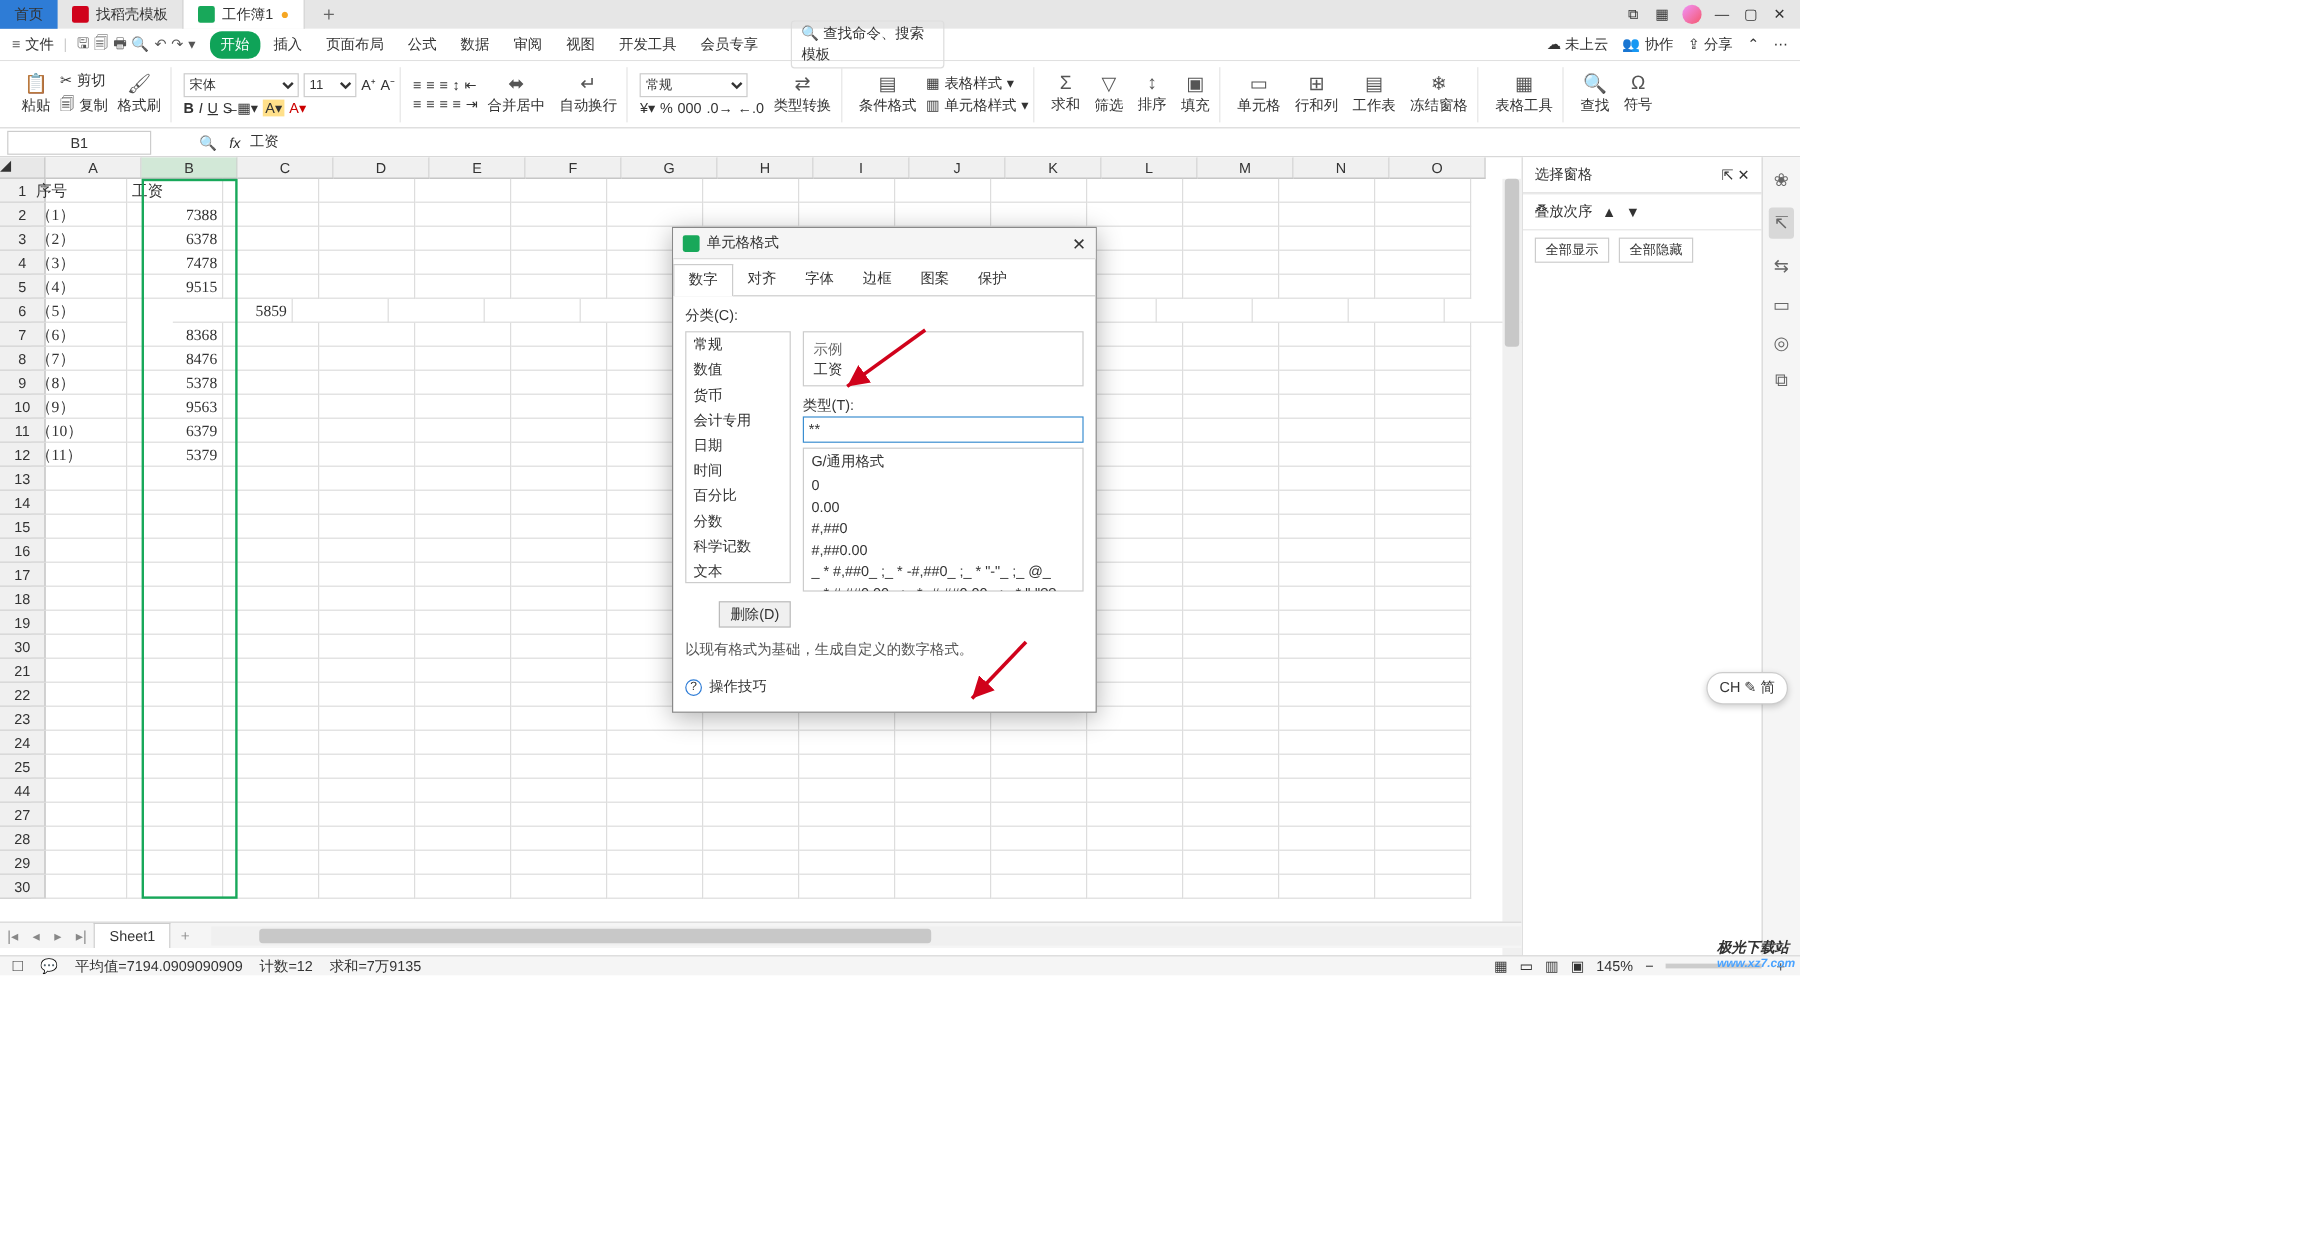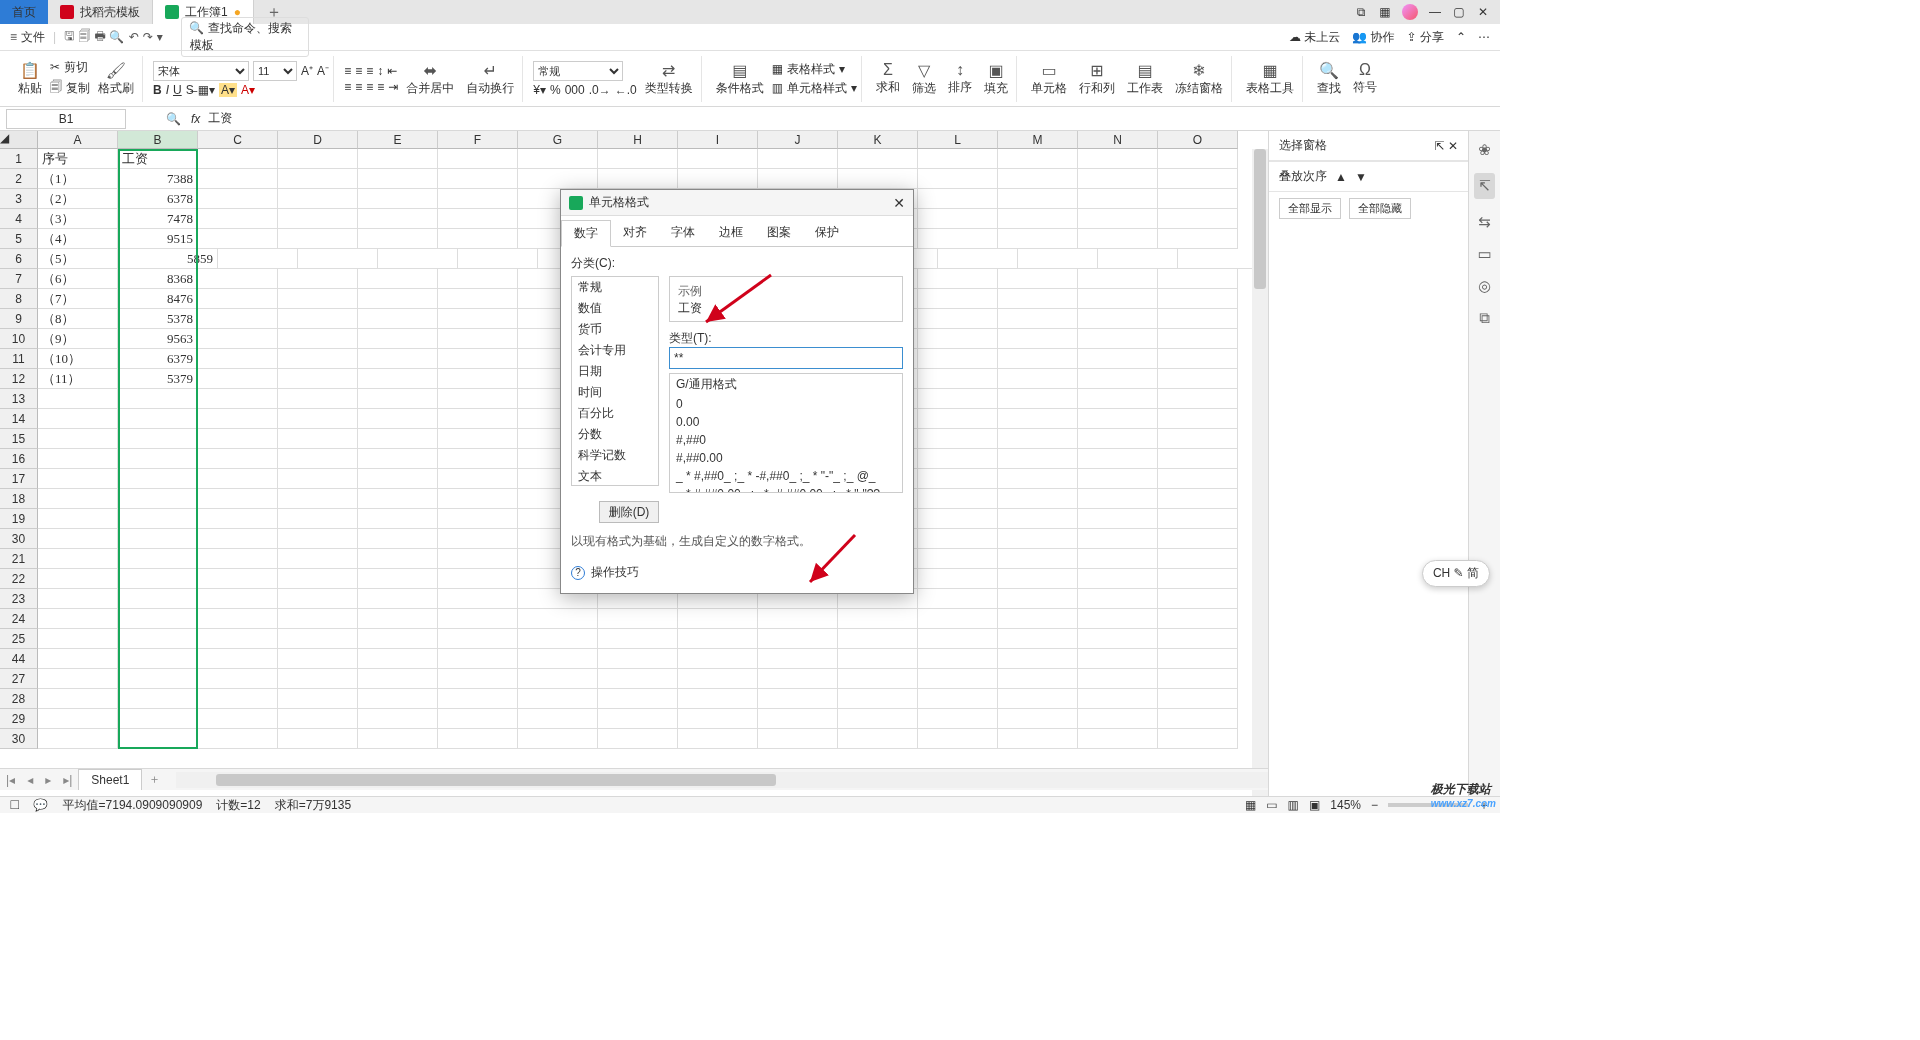--- a/index.html
+++ b/index.html
@@ -41,21 +41,21 @@
   .fxval{margin-left:8px;font-family:SimSun;}
   
   .gridwrap{position:relative;height:676px;display:flex;}
   .gridmain{flex:1;position:relative;overflow:hidden;}
   .corner{position:absolute;left:0;top:0;width:38px;height:18px;background:#e8e8e8;border-right:1px solid #bbb;border-bottom:1px solid #bbb;}
   .colhead{position:absolute;left:38px;top:0;height:18px;display:flex;}
   .colhead div{border-right:1px solid #ccc;border-bottom:1px solid #bbb;background:#f0f0f0;text-align:center;line-height:18px;font-size:12px;color:#333;}
   .colhead .selcol{background:#d2e8d7;}
   .rowhead{position:absolute;left:0;top:18px;width:38px;}
   .rowhead div{height:20px;border-bottom:1px solid #ccc;border-right:1px solid #bbb;background:#f0f0f0;text-align:center;line-height:20px;font-size:12px;}
-  .cells{position:absolute;left:38px;top:18px;}
+  .cells{position:absolute;left:26px;top:18px;}
   .crow{display:flex;height:20px;}
   .crow div{border-right:1px solid #ddd;border-bottom:1px solid #ddd;line-height:20px;padding:0 4px;font-family:SimSun;font-size:13px;}
   .crow .tl{text-align:left;}
   .crow .tr{text-align:right;}
   .selborder{position:absolute;border:2px solid #18a85a;pointer-events:none;}
   .vscroll{position:absolute;right:0;top:18px;bottom:0;width:16px;background:#f0f0f0;}
   .vscroll .thumb{position:absolute;top:0;left:2px;right:2px;height:140px;background:#c8c8c8;border-radius:3px;}
   .hscroll{position:absolute;left:0;right:0;bottom:0;height:16px;background:#f0f0f0;display:flex;align-items:center;}
   .hscroll .thumb{height:12px;width:560px;background:#c8c8c8;border-radius:3px;margin-left:40px;}
 
@@ -135,20 +135,31 @@
   <span class="ico">≡</span>
   <span>文件</span>
   <span class="sep">|</span>
   <span class="ico">🖫</span>
   <span class="ico">🗐</span>
   <span class="ico">🖶</span>
   <span class="ico">🔍</span>
   <span class="ico">↶</span>
   <span class="ico">↷</span>
   <span class="ico">▾</span>
+  <div class="menutabs">
+    <span class="start">开始</span>
+    <span>插入</span>
+    <span>页面布局</span>
+    <span>公式</span>
+    <span>数据</span>
+    <span>审阅</span>
+    <span>视图</span>
+    <span>开发工具</span>
+    <span>会员专享</span>
+  </div>
   <div class="search">🔍 <span>查找命令、搜索模板</span></div>
   <div class="right">
     <span>☁ <span>未上云</span></span>
     <span>👥 <span>协作</span></span>
     <span>⇪ <span>分享</span></span>
     <span>⌃</span>
     <span>⋯</span>
   </div>
 </div>
 
@@ -431,21 +442,21 @@
           <div style="width: 80px;"></div>
           <div style="width: 80px;"></div>
           <div style="width: 80px;"></div>
           <div style="width: 80px;"></div>
           <div style="width: 80px;"></div>
           <div style="width: 80px;"></div>
           <div style="width: 80px;"></div>
         </div>
         <div class="crow">
           <div class="tl" style="width: 80px;">（5）</div>
-          <div class="tr" style="width: 100px;">5859</div>
+          <div class="tr" style="width: 100px; margin-left: 38px;">5859</div>
           <div style="width: 80px;"></div>
           <div style="width: 80px;"></div>
           <div style="width: 80px;"></div>
           <div style="width: 80px;"></div>
           <div style="width: 80px;"></div>
           <div style="width: 80px;"></div>
           <div style="width: 80px;"></div>
           <div style="width: 80px;"></div>
           <div style="width: 80px;"></div>
           <div style="width: 80px;"></div>

